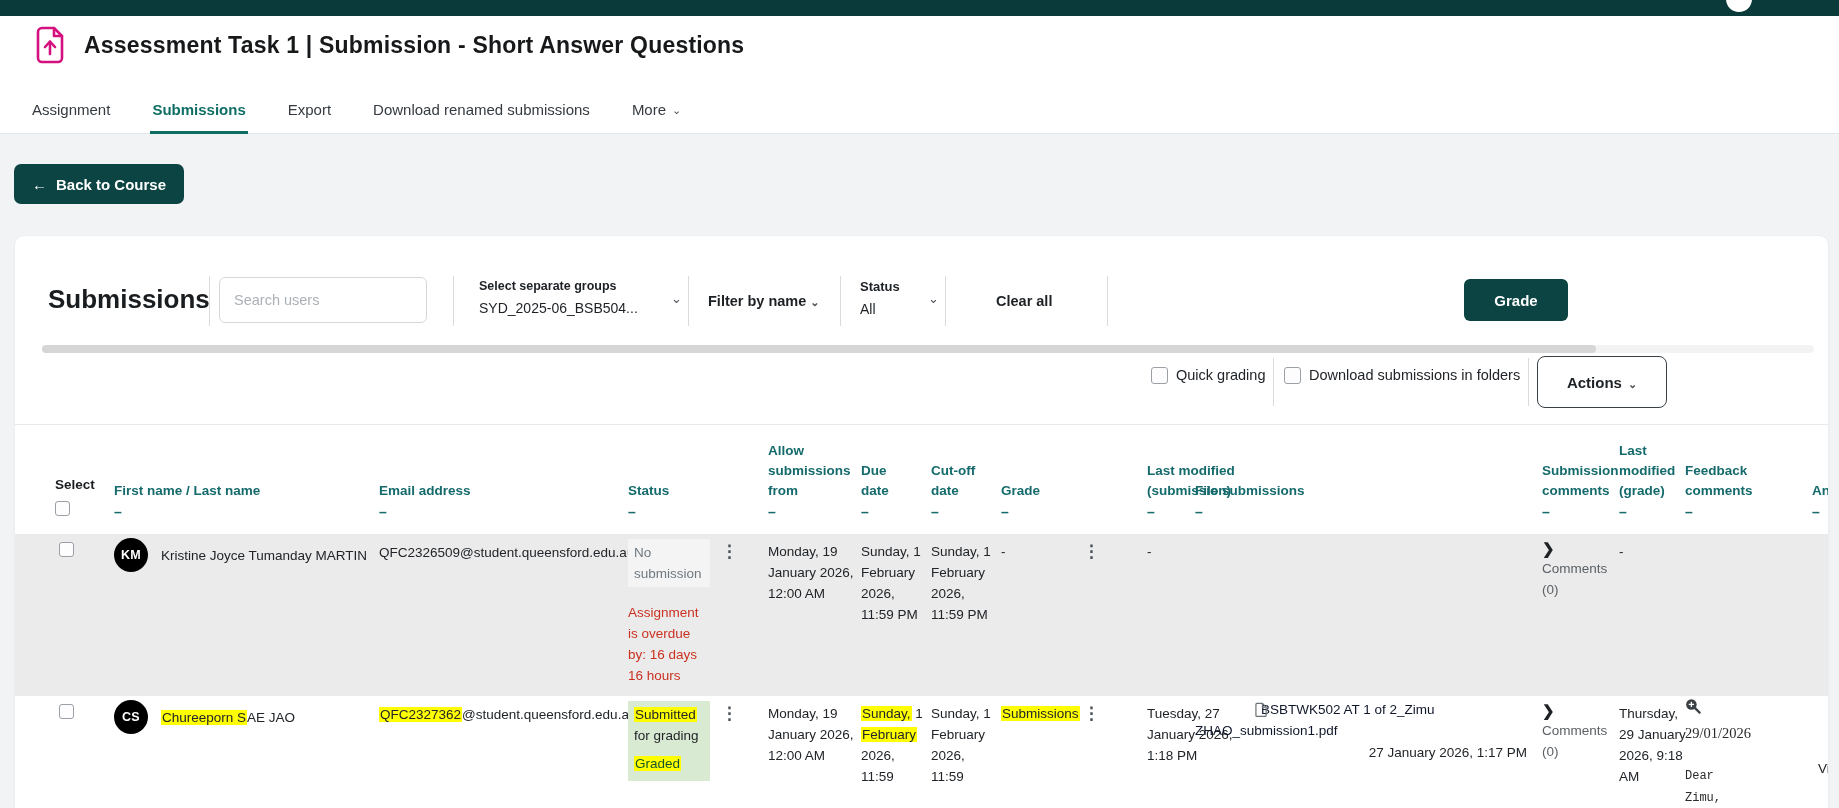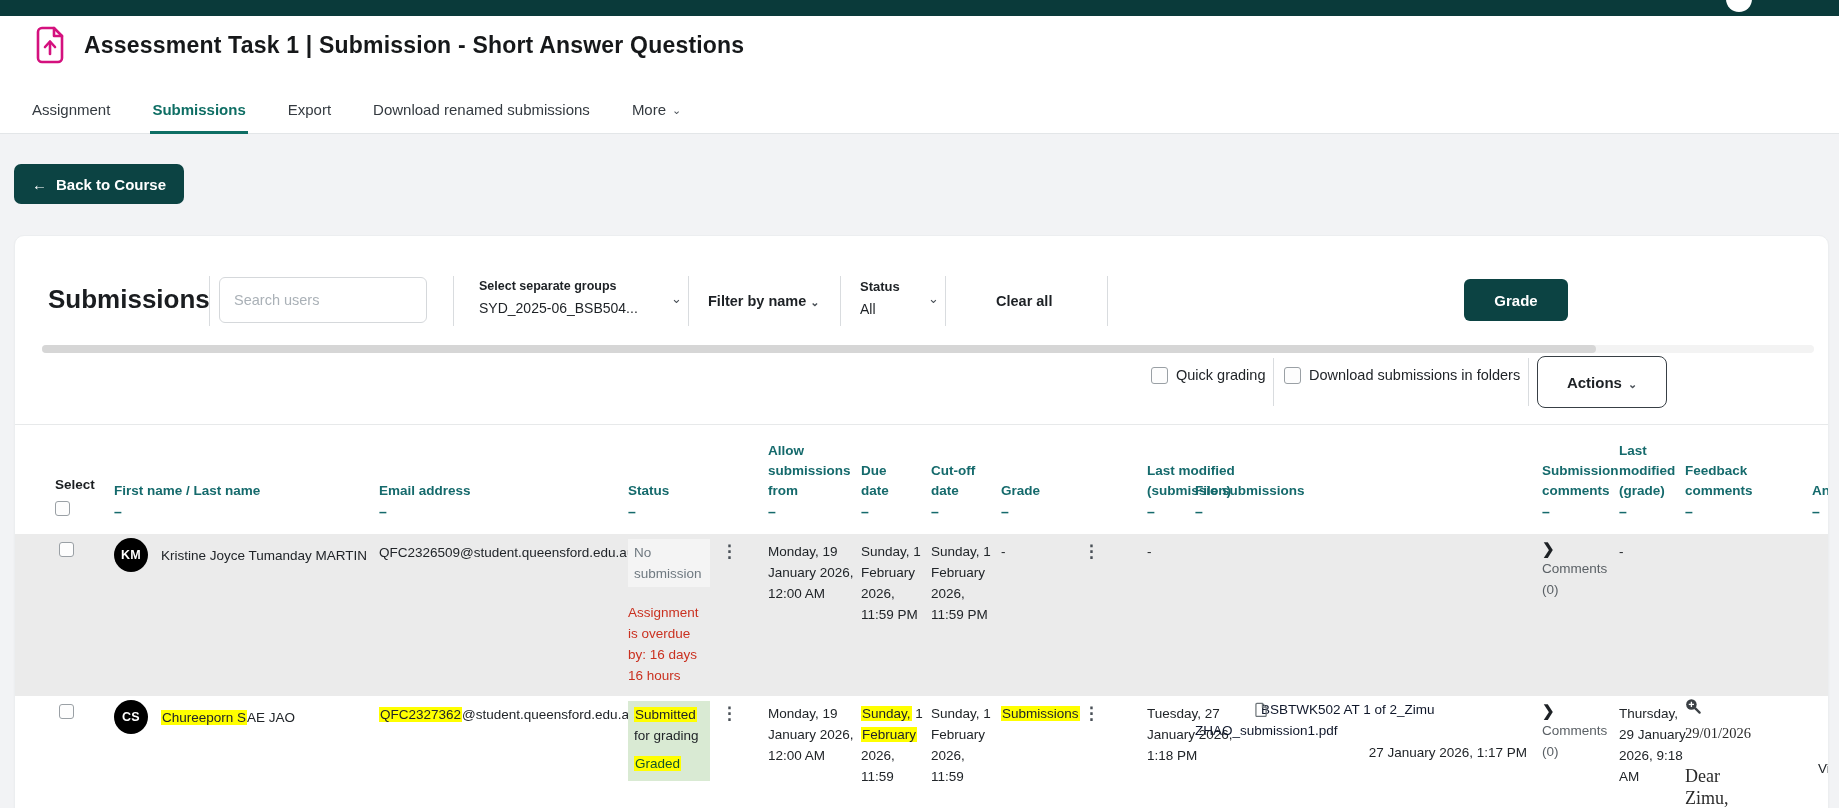--- a/index.html
+++ b/index.html
@@ -93,21 +93,21 @@
   .pad-top{margin-top:7px;display:block}
   .dash-val{margin-top:7px;display:block}
   .com-chev{font-size:15px;font-weight:bold;color:#1d2125;margin-top:6px;cursor:pointer;line-height:18px}
   .com-label{color:#5b6166;display:block;line-height:21px;cursor:pointer}
   .file-wrap{margin-top:3px;position:relative}
   .file-icon{position:absolute;left:60px;top:3px}
   .file-name{width:272px;text-indent:66px;color:#0f172a;cursor:pointer}
   .file-date{width:332px;text-align:right;margin-top:1px}
   .fb-icon{margin-top:2px}
   .fb-date{font-family:"Liberation Serif",serif;font-size:14.5px;margin-top:3px;color:#2b2b2b}
-  .fb-text{font-family:Liberation Serif, serif;font-size:18px;margin-top:21px;width:44px;line-height:22px;color:#2b2b2b}
+  .fb-text{font-family:Liberation Mono, monospace;font-size:12px;margin-top:21px;width:44px;line-height:22px;color:#2b2b2b}
   .cut-text{margin-top:62px;display:block;white-space:nowrap}
 </style>
 </head>
 <body>
 
 <div class="topbar">
   <div class="topbar-avatar"></div>
 </div>
 
 <div class="masthead">

